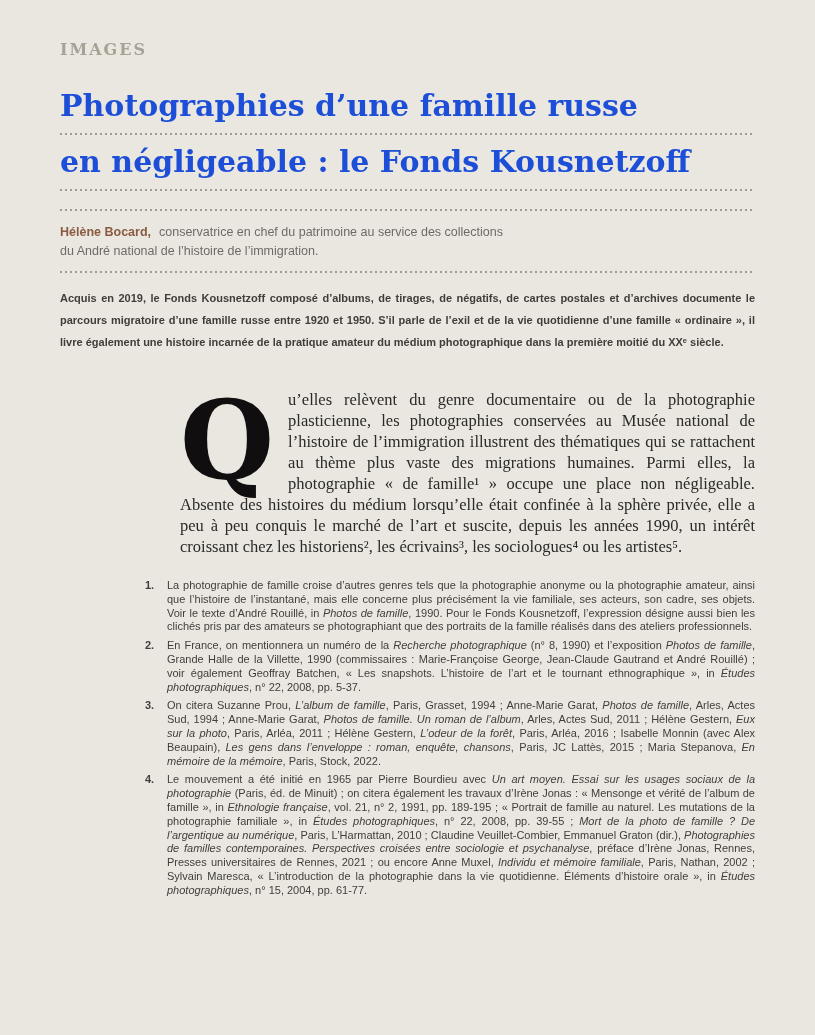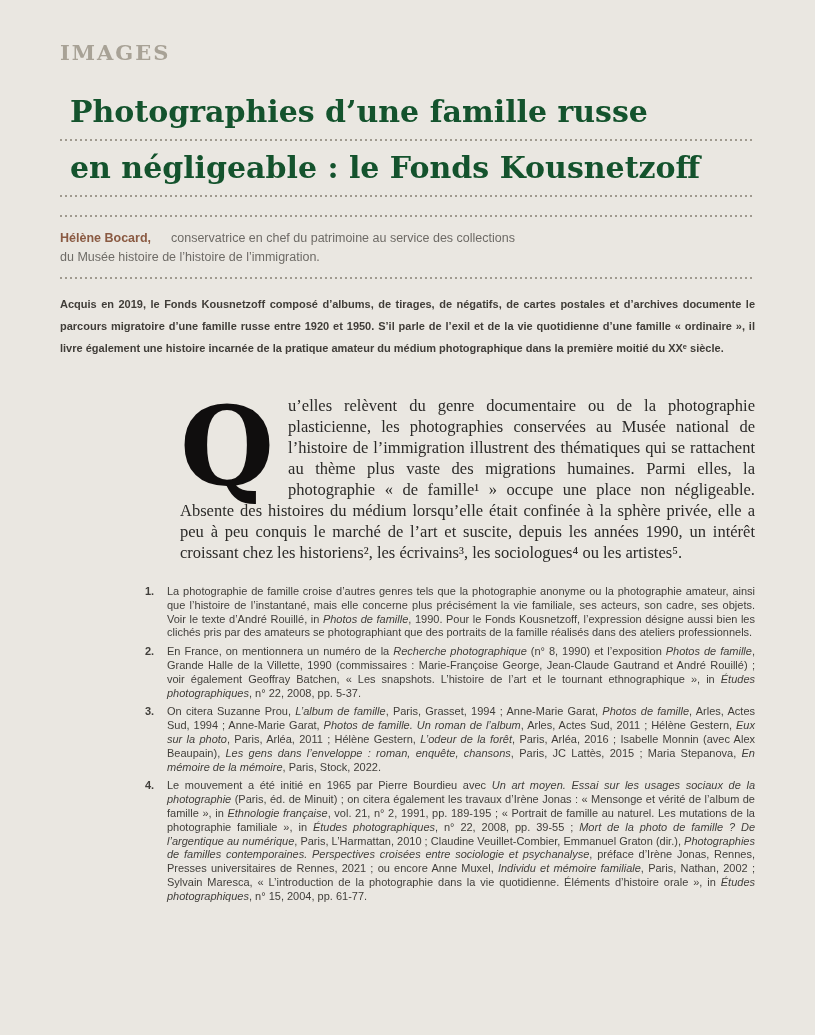--- a/index.html
+++ b/index.html
@@ -9,51 +9,50 @@
     background:#eae7e1;
     box-sizing:border-box;
     padding:40px 60px 0 60px;
     overflow:hidden;
     font-family:"Liberation Sans", sans-serif;
     color:#3f3f3f;
   }
   .kicker {
     font-family:"DejaVu Serif", serif;
     font-weight:700;
-    font-size:21px;
+    font-size:16px;
     letter-spacing:2px;
     color:#a8a296;
     margin-bottom:28px;
   }
   .title-line {
     display:block;
     font-family:"DejaVu Serif", serif;
     font-weight:700;
     font-size:30px;
     line-height:38px;
-    color:#14532d;
+    color:#1d4ed8;
     padding-bottom:8px;
-    margin-left:10px;
   }
   .dotted {
     height:2px;
     background-image:repeating-linear-gradient(to right, #a09a8f 0, #a09a8f 2px, transparent 2px, transparent 5px);
     margin-bottom:8px;
   }
   h1 { margin:0; padding:0; }
   .sep-top { margin-top:18px; margin-bottom:12px; }
   .author {
     font-size:12.5px;
     line-height:19px;
     color:#6e6b66;
   }
   .author-name {
     color:#8a5a42;
     font-weight:700;
-    margin-right:20px;
+    margin-right:8px;
   }
   .sep-bottom { margin-top:10px; margin-bottom:14px; }
   .abstract {
     margin:0;
     font-weight:700;
     font-size:11px;
     line-height:22px;
     color:#403d38;
     text-align:justify;
   }
@@ -104,21 +103,21 @@
     <span class="title-line">Photographies d’une famille russe</span>
     <div class="dotted"></div>
     <span class="title-line">en négligeable : le Fonds Kousnetzoff</span>
     <div class="dotted"></div>
   </h1>
 
   <div class="dotted sep-top"></div>
 
   <div class="author">
     <span class="author-name">Hélène Bocard,</span><span>conservatrice en chef du patrimoine au service des collections</span><br>
-    <span>du Musée histoire de l’histoire de l’immigration.</span>
+    <span>du André national de l’histoire de l’immigration.</span>
   </div>
 
   <div class="dotted sep-bottom"></div>
 
   <p class="abstract">Acquis en 2019, le Fonds Kousnetzoff composé d’albums, de tirages, de négatifs, de cartes postales et d’archives documente le parcours migratoire d’une famille russe entre 1920 et 1950. S’il parle de l’exil et de la vie quotidienne d’une famille « ordinaire », il livre également une histoire incarnée de la pratique amateur du médium photographique dans la première moitié du XXᵉ siècle.</p>
 
   <div class="body-block">
     <span class="dropcap">Q</span><span>u’elles relèvent du genre documentaire ou de la photographie plasticienne, les photographies conservées au Musée national de l’histoire de l’immigration illustrent des thématiques qui se rattachent au thème plus vaste des migrations humaines. Parmi elles, la photographie « de famille¹ » occupe une place non négligeable. Absente des histoires du médium lorsqu’elle était confinée à la sphère privée, elle a peu à peu conquis le marché de l’art et suscite, depuis les années 1990, un intérêt croissant chez les historiens², les écrivains³, les sociologues⁴ ou les artistes⁵.</span>
   </div>
 

